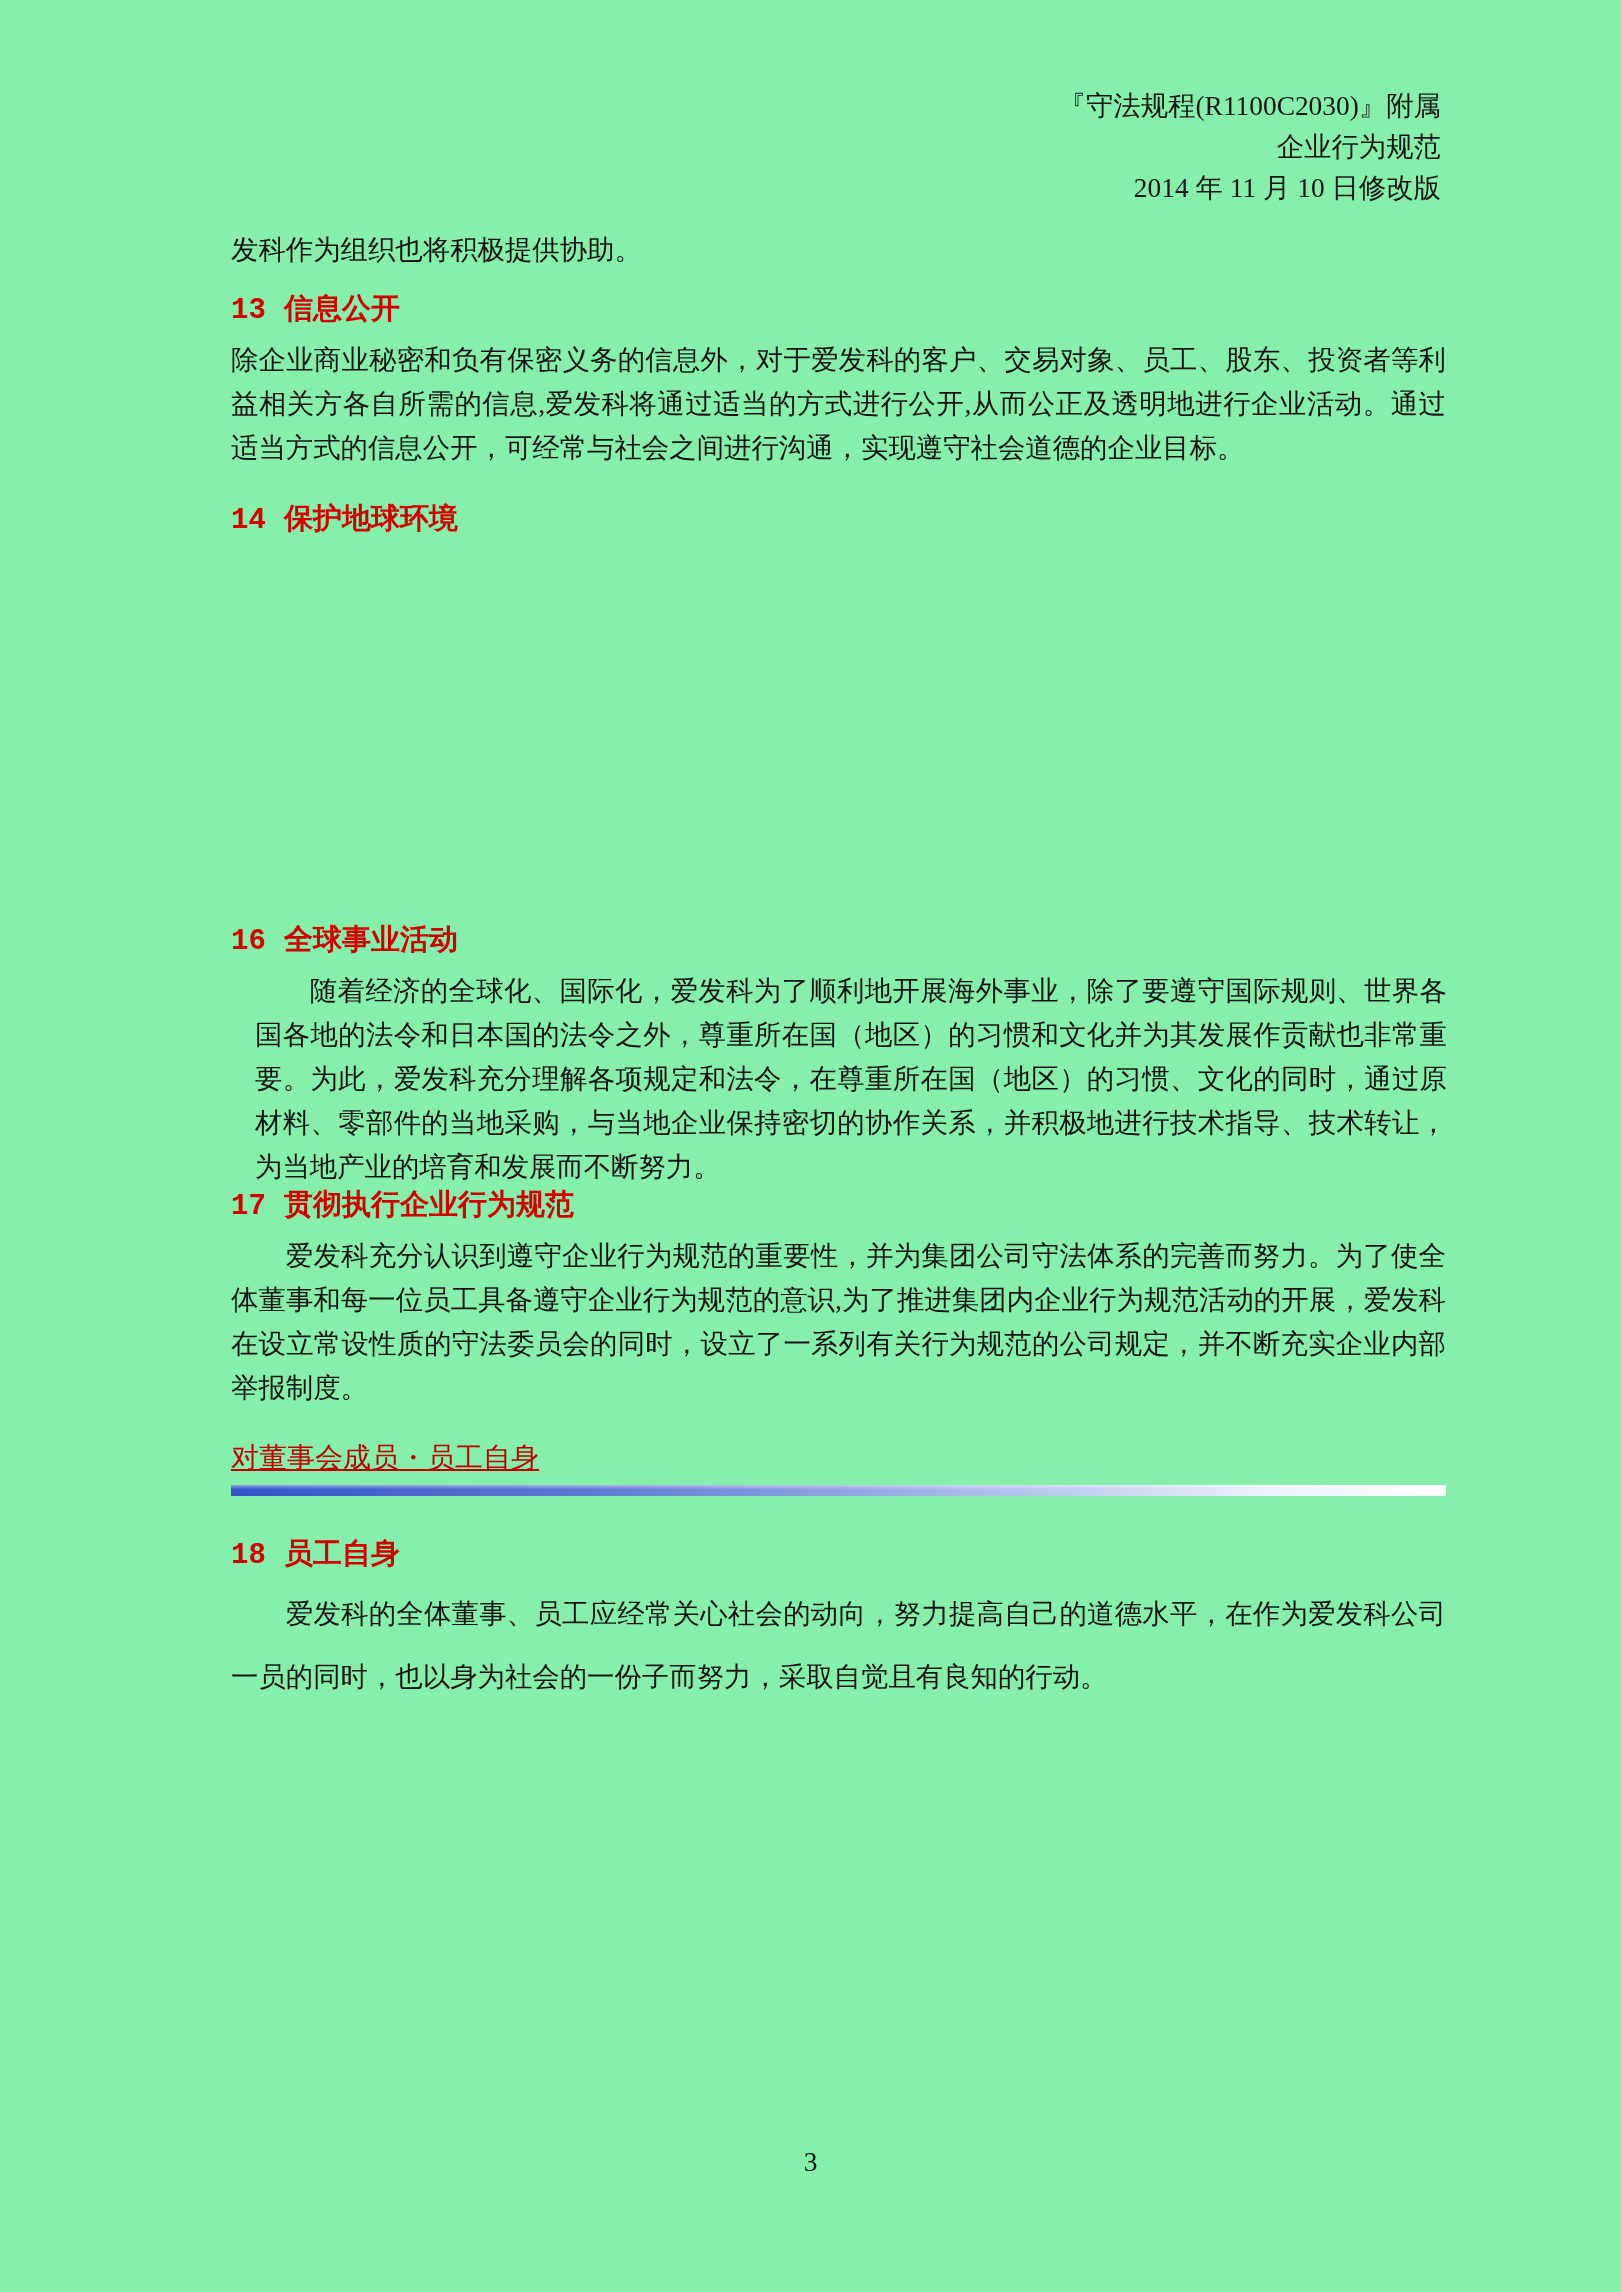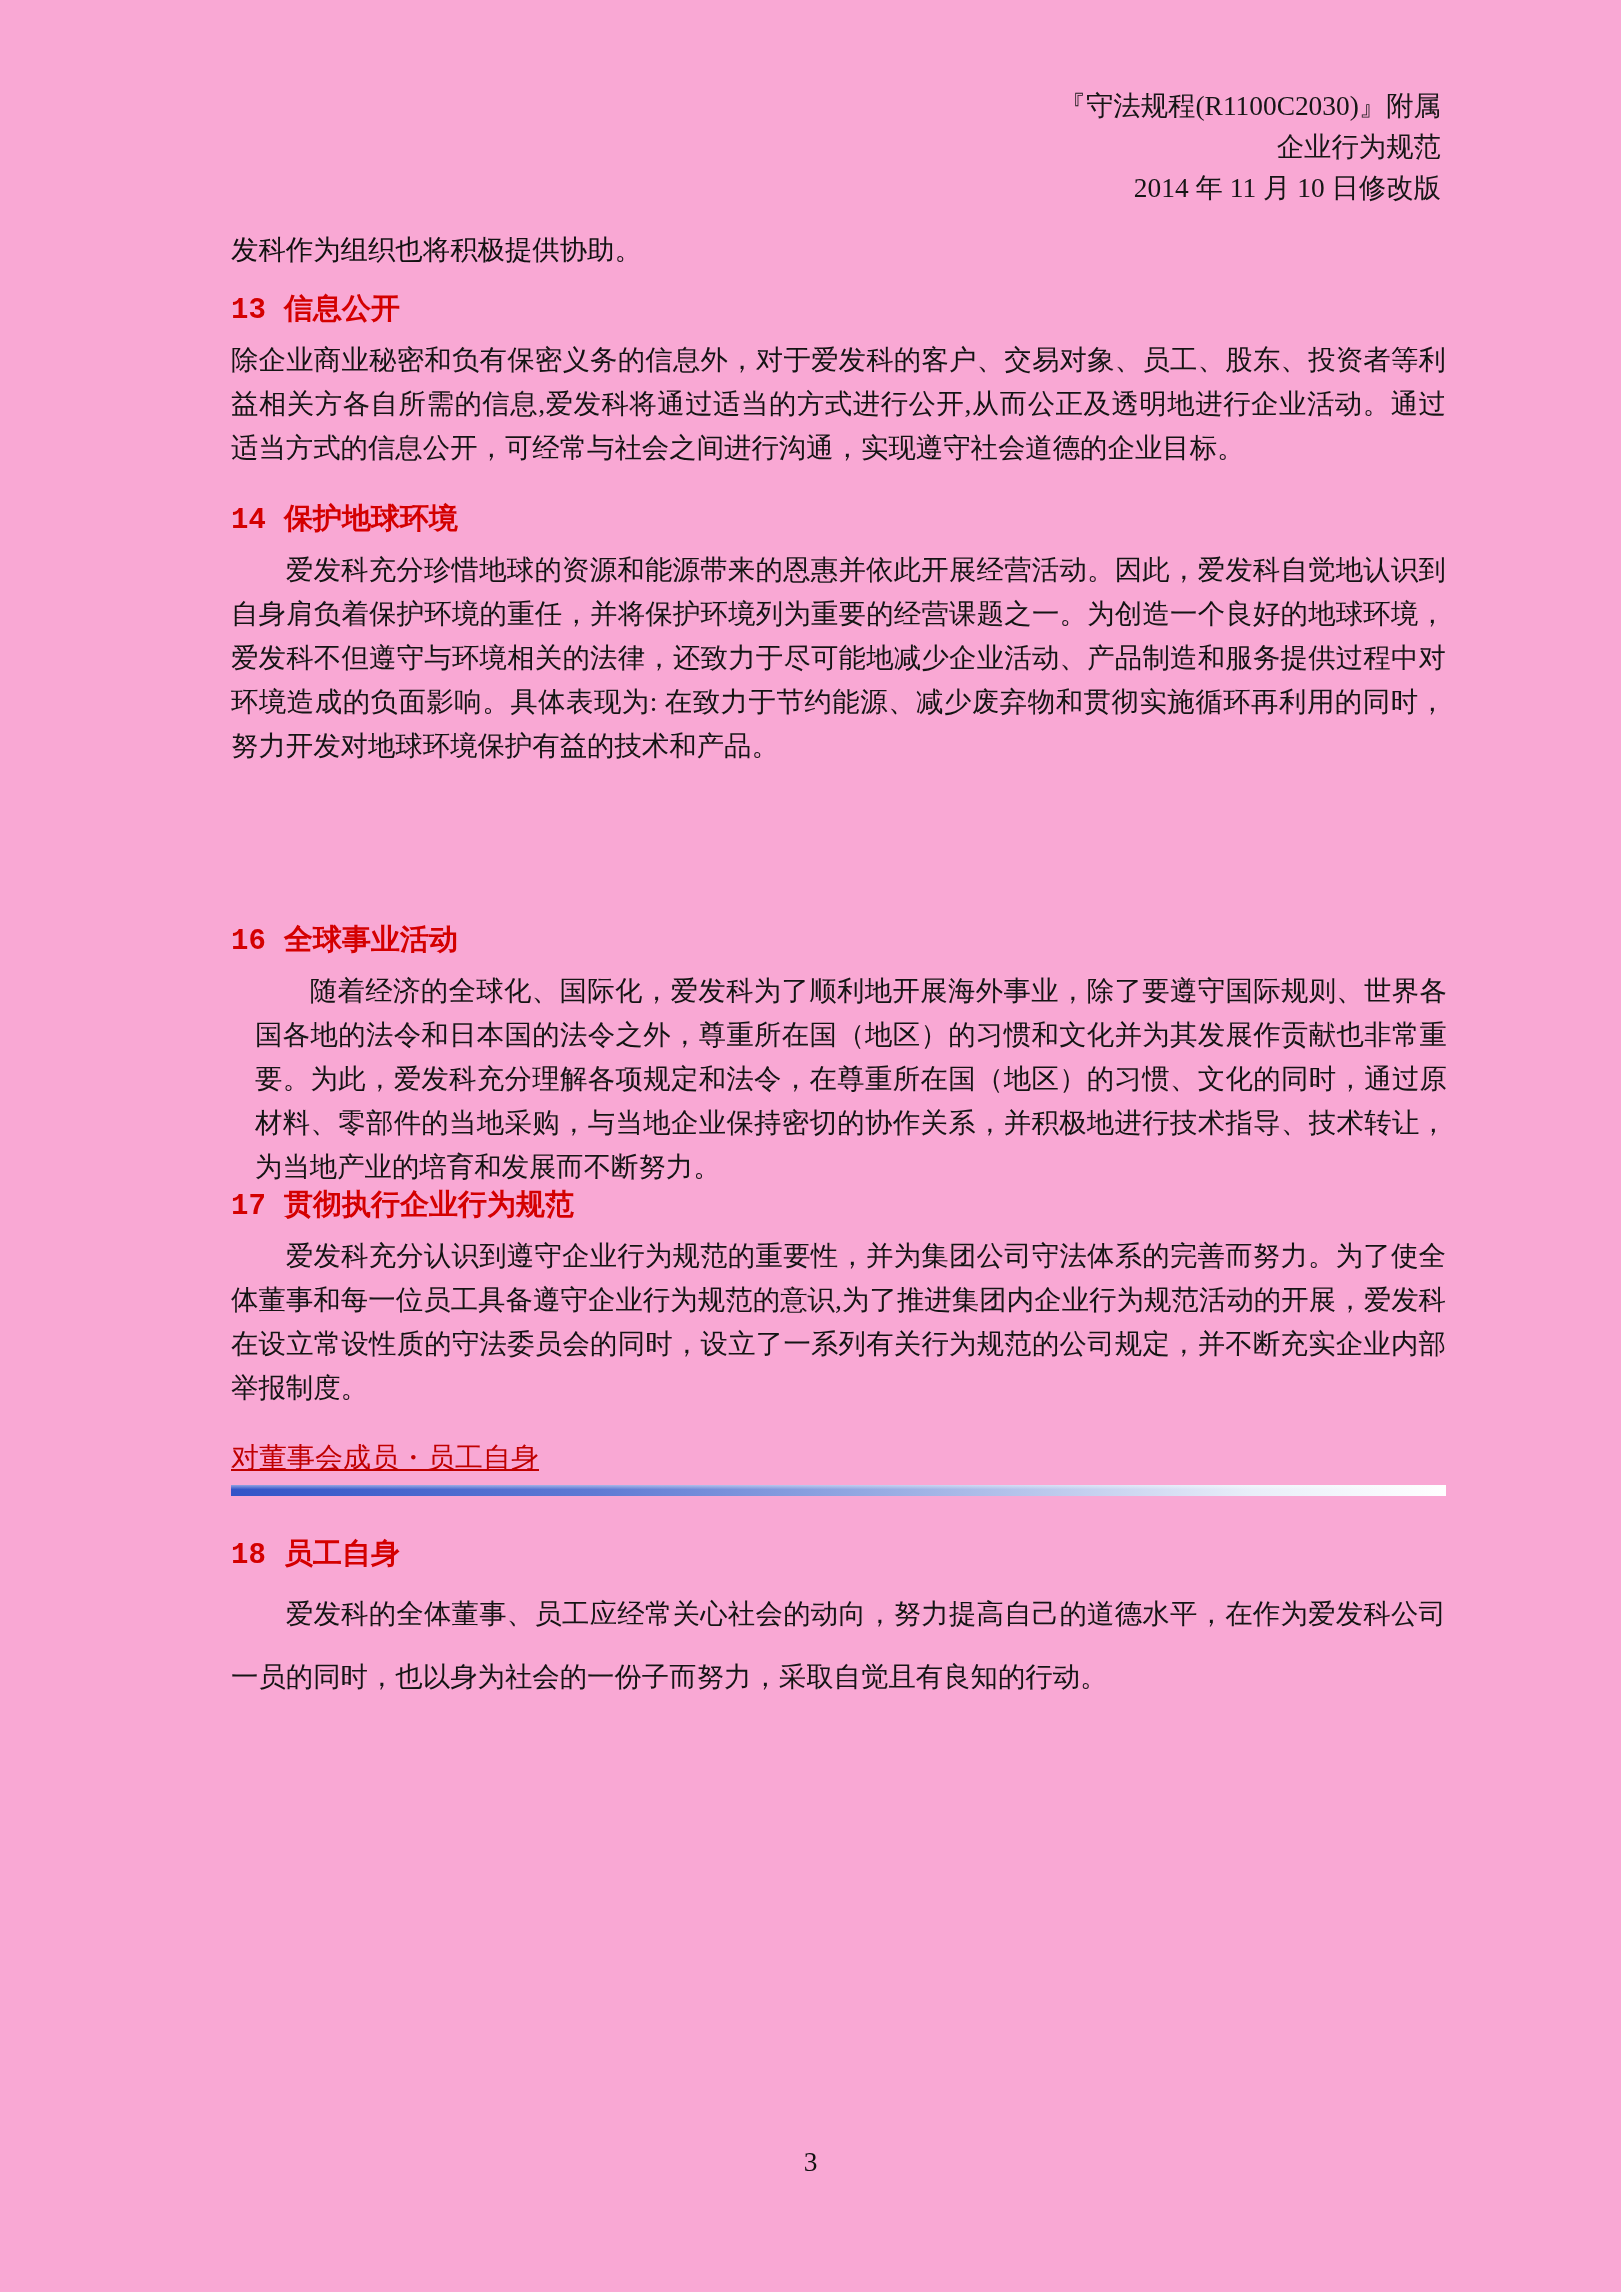--- a/index.html
+++ b/index.html
@@ -4,21 +4,21 @@
 <style>
   html, body {
     margin: 0;
     padding: 0;
     background: #ffffff;
   }
   .page {
     position: relative;
     width: 1621px;
     height: 2293px;
-    background: #f9a8d4;
+    background: #86efac;
     font-family: "Liberation Serif", "DejaVu Serif", serif;
     color: #111111;
     overflow: hidden;
   }
   
   .doc-header {
     position: absolute;
     top: 86px;
     right: 180px;
     text-align: right;
@@ -121,21 +121,20 @@
     <div class="sec-heading">
       <span class="sec-num">13</span><span>信息公开</span>
     </div>
     <div class="sec-body">除企业商业秘密和负有保密义务的信息外，对于爱发科的客户、交易对象、员工、股东、投资者等利益相关方各自所需的信息,爱发科将通过适当的方式进行公开,从而公正及透明地进行企业活动。通过适当方式的信息公开，可经常与社会之间进行沟通，实现遵守社会道德的企业目标。</div>
   </div>
 
   <div class="section sec-14 indent">
     <div class="sec-heading">
       <span class="sec-num">14</span><span>保护地球环境</span>
     </div>
-    <div class="sec-body">爱发科充分珍惜地球的资源和能源带来的恩惠并依此开展经营活动。因此，爱发科自觉地认识到自身肩负着保护环境的重任，并将保护环境列为重要的经营课题之一。为创造一个良好的地球环境，爱发科不但遵守与环境相关的法律，还致力于尽可能地减少企业活动、产品制造和服务提供过程中对环境造成的负面影响。具体表现为: 在致力于节约能源、减少废弃物和贯彻实施循环再利用的同时，努力开发对地球环境保护有益的技术和产品。</div>
   </div>
 
 
   <div class="section sec-16 indent">
     <div class="sec-heading">
       <span class="sec-num">16</span><span>全球事业活动</span>
     </div>
     <div class="sec-body">随着经济的全球化、国际化，爱发科为了顺利地开展海外事业，除了要遵守国际规则、世界各国各地的法令和日本国的法令之外，尊重所在国（地区）的习惯和文化并为其发展作贡献也非常重要。为此，爱发科充分理解各项规定和法令，在尊重所在国（地区）的习惯、文化的同时，通过原材料、零部件的当地采购，与当地企业保持密切的协作关系，并积极地进行技术指导、技术转让，为当地产业的培育和发展而不断努力。</div>
   </div>
 

